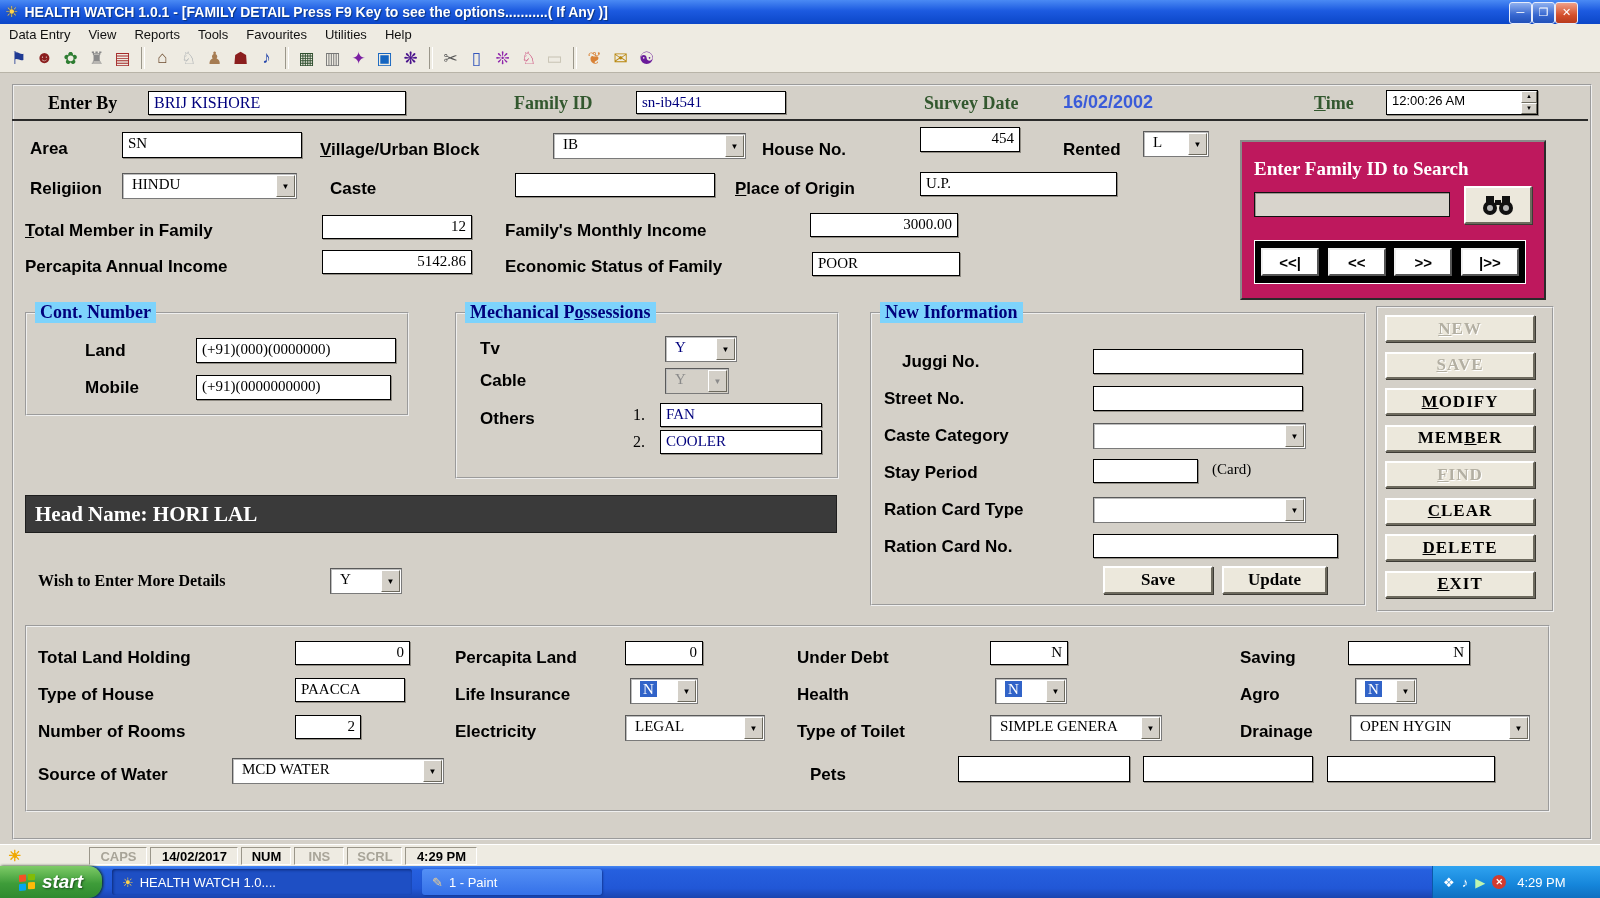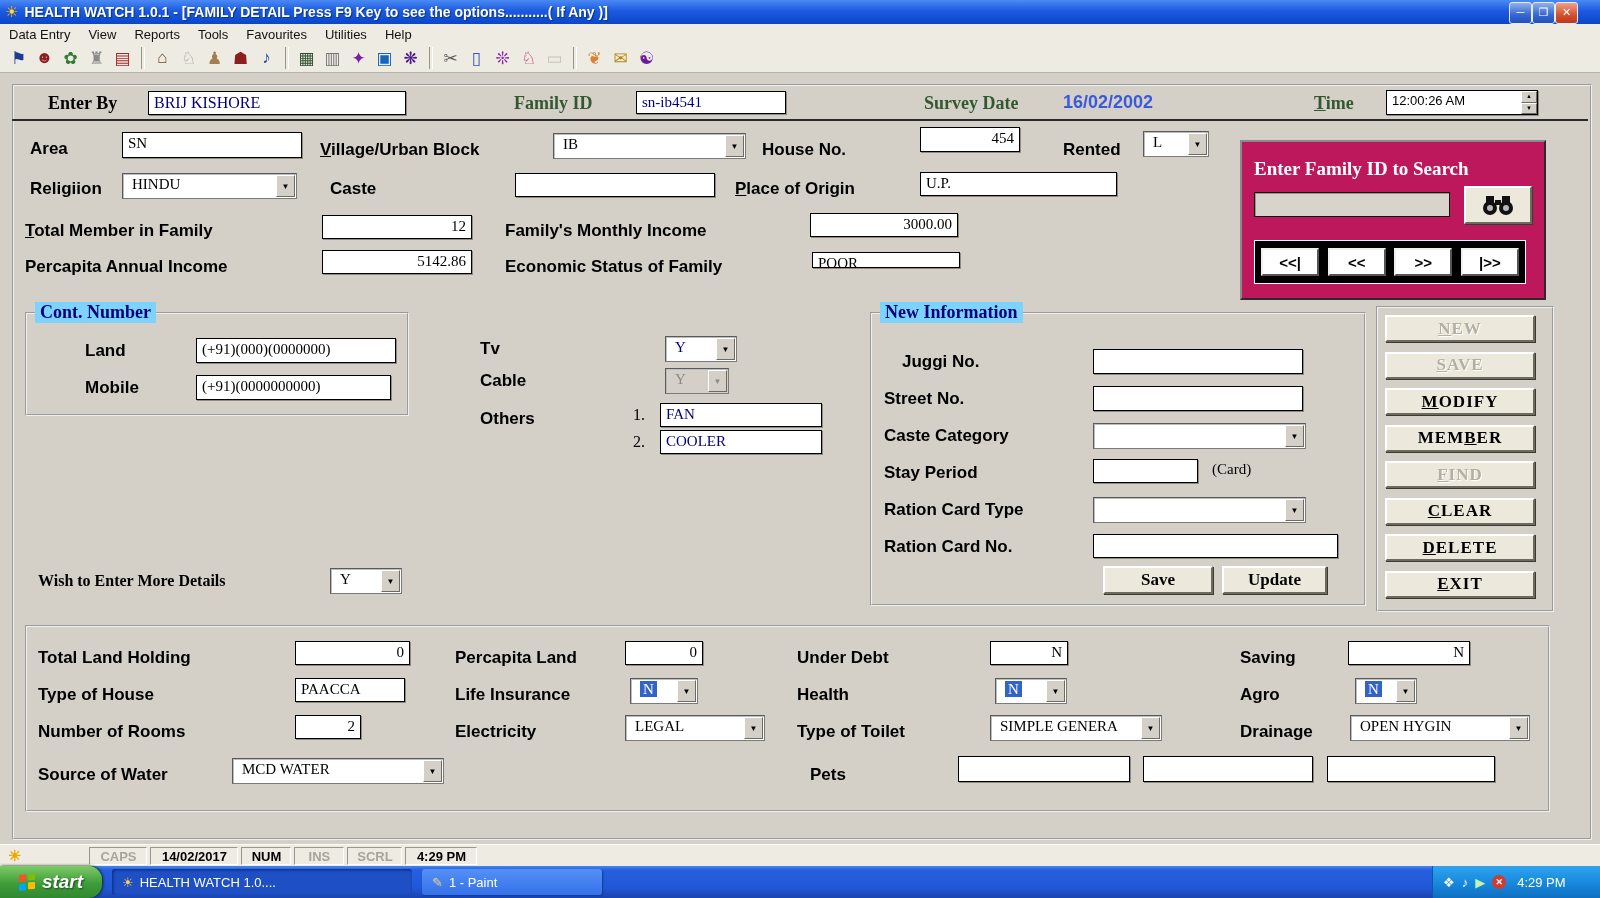--- a/index.html
+++ b/index.html
@@ -168,30 +168,33 @@
       </div>
   </div>
 
   <div class="lblS" style="left:25px;top:221px;"><u>T</u>otal Member in Family</div>
   <div class="tb right" style="left:322px;top:215px;width:150px;height:24px;">12</div>
   <div class="lblS" style="left:505px;top:221px;">Family's Monthly Income</div>
   <div class="tb right" style="left:810px;top:213px;width:148px;height:24px;">3000.00</div>
   <div class="lblS" style="left:25px;top:257px;">Percapita Annual Income</div>
   <div class="tb right" style="left:322px;top:250px;width:150px;height:24px;">5142.86</div>
   <div class="lblS" style="left:505px;top:257px;">Economic Status of Family</div>
-  <div class="tb" style="left:812px;top:252px;width:148px;height:16px;">POOR</div>
+  <div class="tb" style="left:812px;top:252px;width:148px;height:24px;">POOR</div>
 
   <div class="group" style="left:25px;top:312px;width:380px;height:100px;">
     <div class="gtitle">Cont. Number</div>
   </div>
   <div class="lblS" style="left:85px;top:341px;">Land</div>
   <div class="tb" style="left:196px;top:338px;width:200px;height:25px;">(+91)(000)(0000000)</div>
   <div class="lblS" style="left:85px;top:378px;">Mobile</div>
   <div class="tb" style="left:196px;top:375px;width:195px;height:25px;">(+91)(0000000000)</div>
 
+  <div class="group" style="left:455px;top:312px;width:380px;height:163px;">
+    <div class="gtitle">Mechanical P<u>o</u>ssessions</div>
+  </div>
   <div class="lblS" style="left:480px;top:339px;">Tv</div>
   <div class="combo navy" style="left:665px;top:336px;width:72px;height:26px;color:#00007d;"><span>Y</span><span class="arrow">▼</span></div>
   <div class="lblS" style="left:480px;top:371px;">Cable</div>
   <div class="combo disabled" style="left:665px;top:368px;width:64px;height:26px;"><span>Y</span><span class="arrow">▼</span></div>
   <div class="lblS" style="left:480px;top:409px;">Others</div>
   <div class="abs" style="left:633px;top:406px;font:16px 'Liberation Serif',serif;">1.</div>
   <div class="tb navy" style="left:660px;top:403px;width:162px;height:24px;">FAN</div>
   <div class="abs" style="left:633px;top:433px;font:16px 'Liberation Serif',serif;">2.</div>
   <div class="tb navy" style="left:660px;top:430px;width:162px;height:24px;">COOLER</div>
 
@@ -219,20 +222,21 @@
       <div class="btn3d disabled" style="left: 1385px; width: 150px; height: 27px; top: 315px; letter-spacing: 1px;"><u>N</u>EW</div>
       <div class="btn3d disabled" style="left: 1385px; width: 150px; height: 27px; top: 351.5px; letter-spacing: 1px;"><u>S</u>AVE</div>
       <div class="btn3d" style="left: 1385px; width: 150px; height: 27px; top: 388px; letter-spacing: 1px;"><u>M</u>ODIFY</div>
       <div class="btn3d" style="left: 1385px; width: 150px; height: 27px; top: 424.5px; letter-spacing: 1px;">MEM<u>B</u>ER</div>
       <div class="btn3d disabled" style="left: 1385px; width: 150px; height: 27px; top: 461px; letter-spacing: 1px;"><u>F</u>IND</div>
       <div class="btn3d" style="left: 1385px; width: 150px; height: 27px; top: 497.5px; letter-spacing: 1px;"><u>C</u>LEAR</div>
       <div class="btn3d" style="left: 1385px; width: 150px; height: 27px; top: 534px; letter-spacing: 1px;"><u>D</u>ELETE</div>
       <div class="btn3d" style="left: 1385px; width: 150px; height: 27px; top: 570.5px; letter-spacing: 1px;"><u>E</u>XIT</div>
     </div>
 
+  <div class="headbar">Head Name: HORI LAL</div>
 
   <div class="abs" style="left:38px;top:572px;font:bold 16px 'Liberation Serif',serif;">Wish to Enter More Details</div>
   <div class="combo" style="left:330px;top:568px;width:72px;height:26px;"><span>Y</span><span class="arrow">▼</span></div>
 
   <div class="etch" style="left:25px;top:625px;width:1521px;height:183px;"></div>
   <div class="lblS" style="left:38px;top:648px;">Total Land Holding</div>
   <div class="tb right" style="left:295px;top:641px;width:115px;height:24px;">0</div>
   <div class="lblS" style="left:455px;top:648px;">Percapita Land</div>
   <div class="tb right" style="left:625px;top:641px;width:78px;height:24px;">0</div>
   <div class="lblS" style="left:797px;top:648px;">Under Debt</div>

